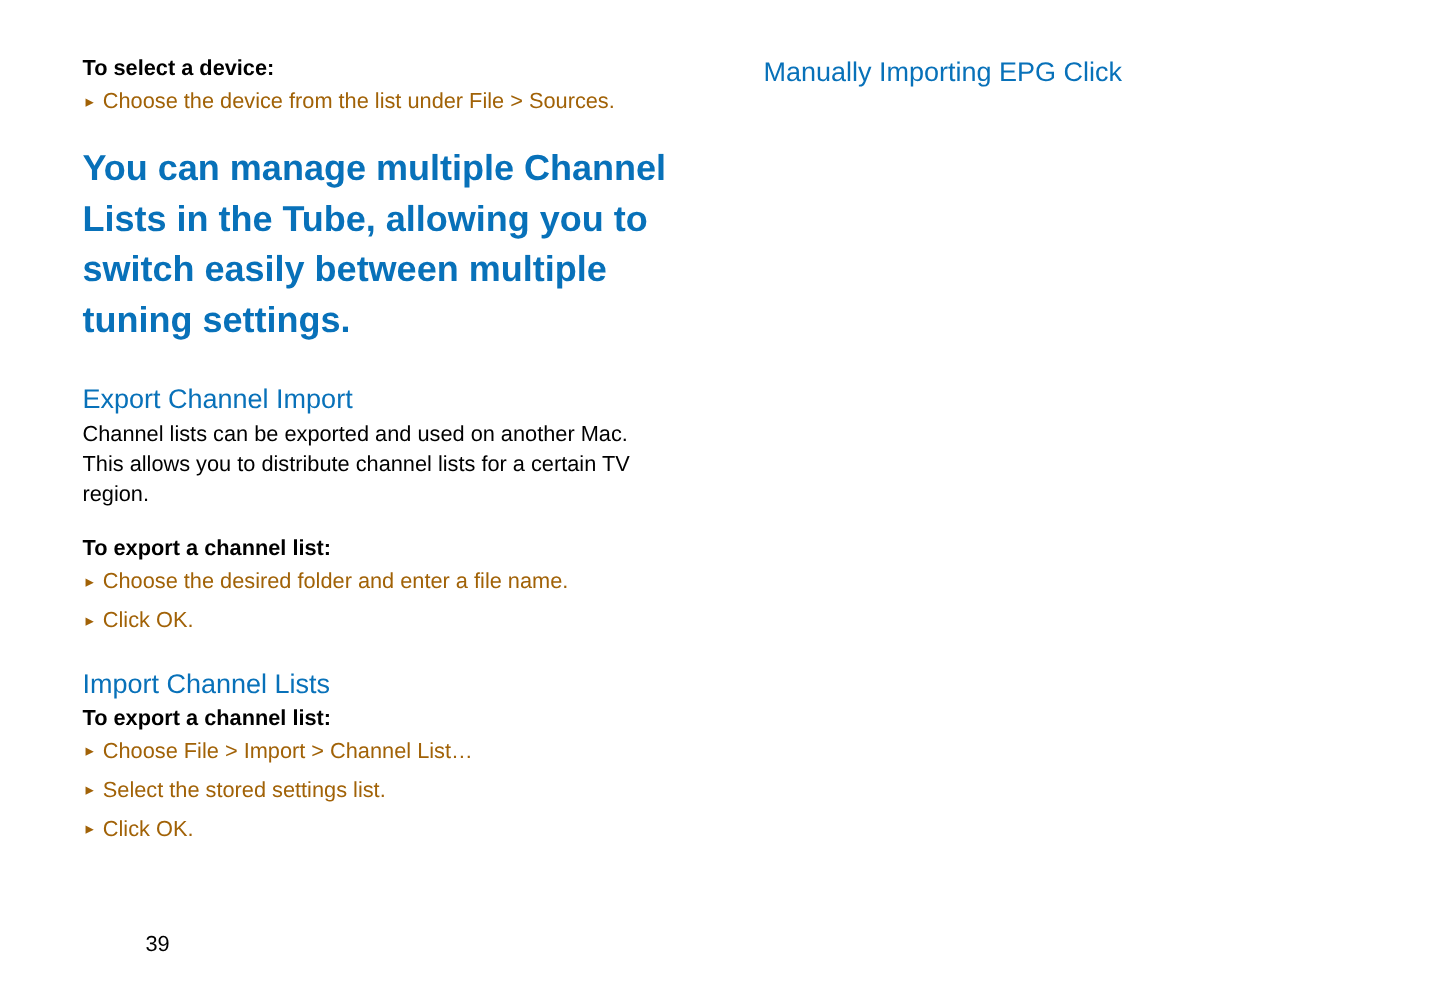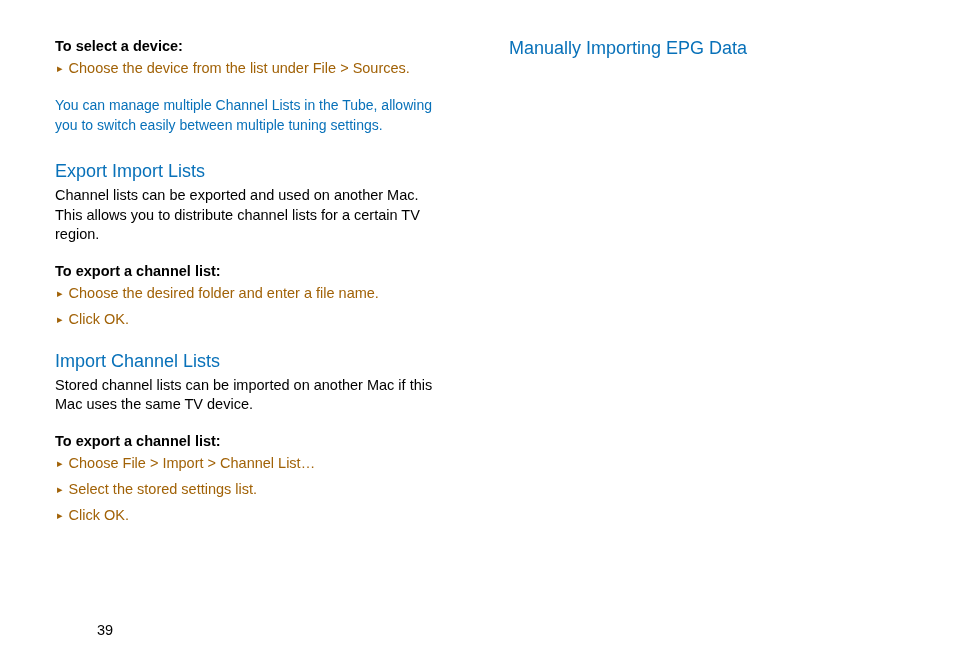--- a/index.html
+++ b/index.html
@@ -46,22 +46,22 @@
     }
     .h1 {
       color: #0871b9;
       font-size: 25px;
       font-weight: 400;
       margin-top: 26px;
       margin-bottom: 4px;
     }
     .intro {
       color: #0871b9;
-      font-size: 14px;
-      font-weight: 400;
+      font-size: 24px;
+      font-weight: 700;
       line-height: 1.4;
       margin-bottom: 26px;
     }
     .h2 {
       color: #0871b9;
       font-size: 18px;
       font-weight: 400;
       margin-bottom: 4px;
     }
     .body-text {
@@ -86,35 +86,34 @@
 <div class="content">
   <div class="column">
 
     <div class="section-block">
       <div class="bold-line">To select a device:</div>
       <div class="bullet-line">Choose the device from the list under File &gt; Sources.</div>
     </div>
 
     <div class="intro">You can manage multiple Channel Lists in the Tube, allowing you to switch easily between multiple tun­ing settings.</div>
 
-    <div class="h2">Export Import Lists</div>
+    <div class="h2">Export Channel Import</div>
     <div class="body-text">Channel lists can be exported and used on another Mac. This al­lows you to distribute channel lists for a certain TV region.</div>
     <div class="bold-line">To export a channel list:</div>
     <div class="bullet-line">Choose the desired folder and enter a file name.</div>
     <div class="bullet-line">Click OK.</div>
 
     <div style="height:14px"></div>
 
     <div class="h2">Import Channel Lists</div>
-    <div class="body-text">Stored channel lists can be imported on another Mac if this Mac uses the same TV device.</div>
     <div class="bold-line">To export a channel list:</div>
     <div class="bullet-line">Choose File &gt; Import &gt; Channel List…</div>
     <div class="bullet-line">Select the stored settings list.</div>
     <div class="bullet-line">Click OK.</div>
 
   </div>
 
   <div class="column">
-    <div class="h2">Manually Importing EPG Data</div>
+    <div class="h2">Manually Importing EPG Click</div>
   </div>
 </div>
 
 <div class="page-number">39</div>
 
 </body></html>

